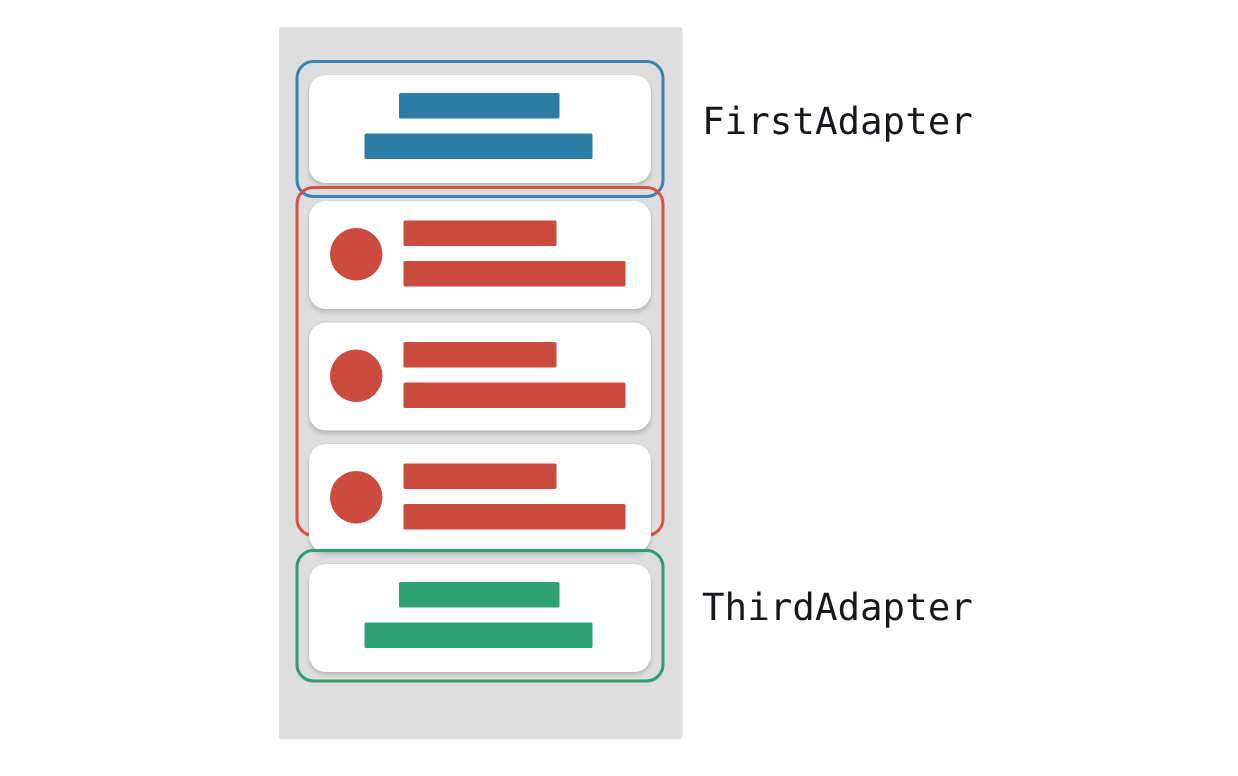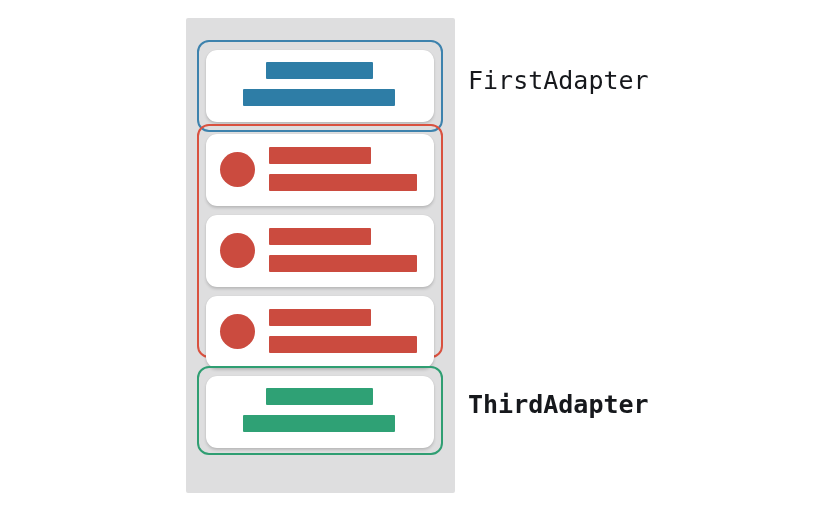--- a/index.html
+++ b/index.html
@@ -99,21 +99,21 @@
     position: absolute;
     left: 468px;
     font-family: "DejaVu Sans Mono", monospace;
     font-size: 25px;
     letter-spacing: 0px;
     color: #16181c;
     white-space: nowrap;
   }
   .label-first  { top: 66px; }
   .label-second { top: 238px; }
-  .label-third  { top: 390px; font-weight: bold; }
+  .label-third  { top: 390px; }
 </style>
 </head>
 <body>
 
 <div id="stage">
 
   <div class="list-container">
 
     <div class="adapter-group first"></div>
 

